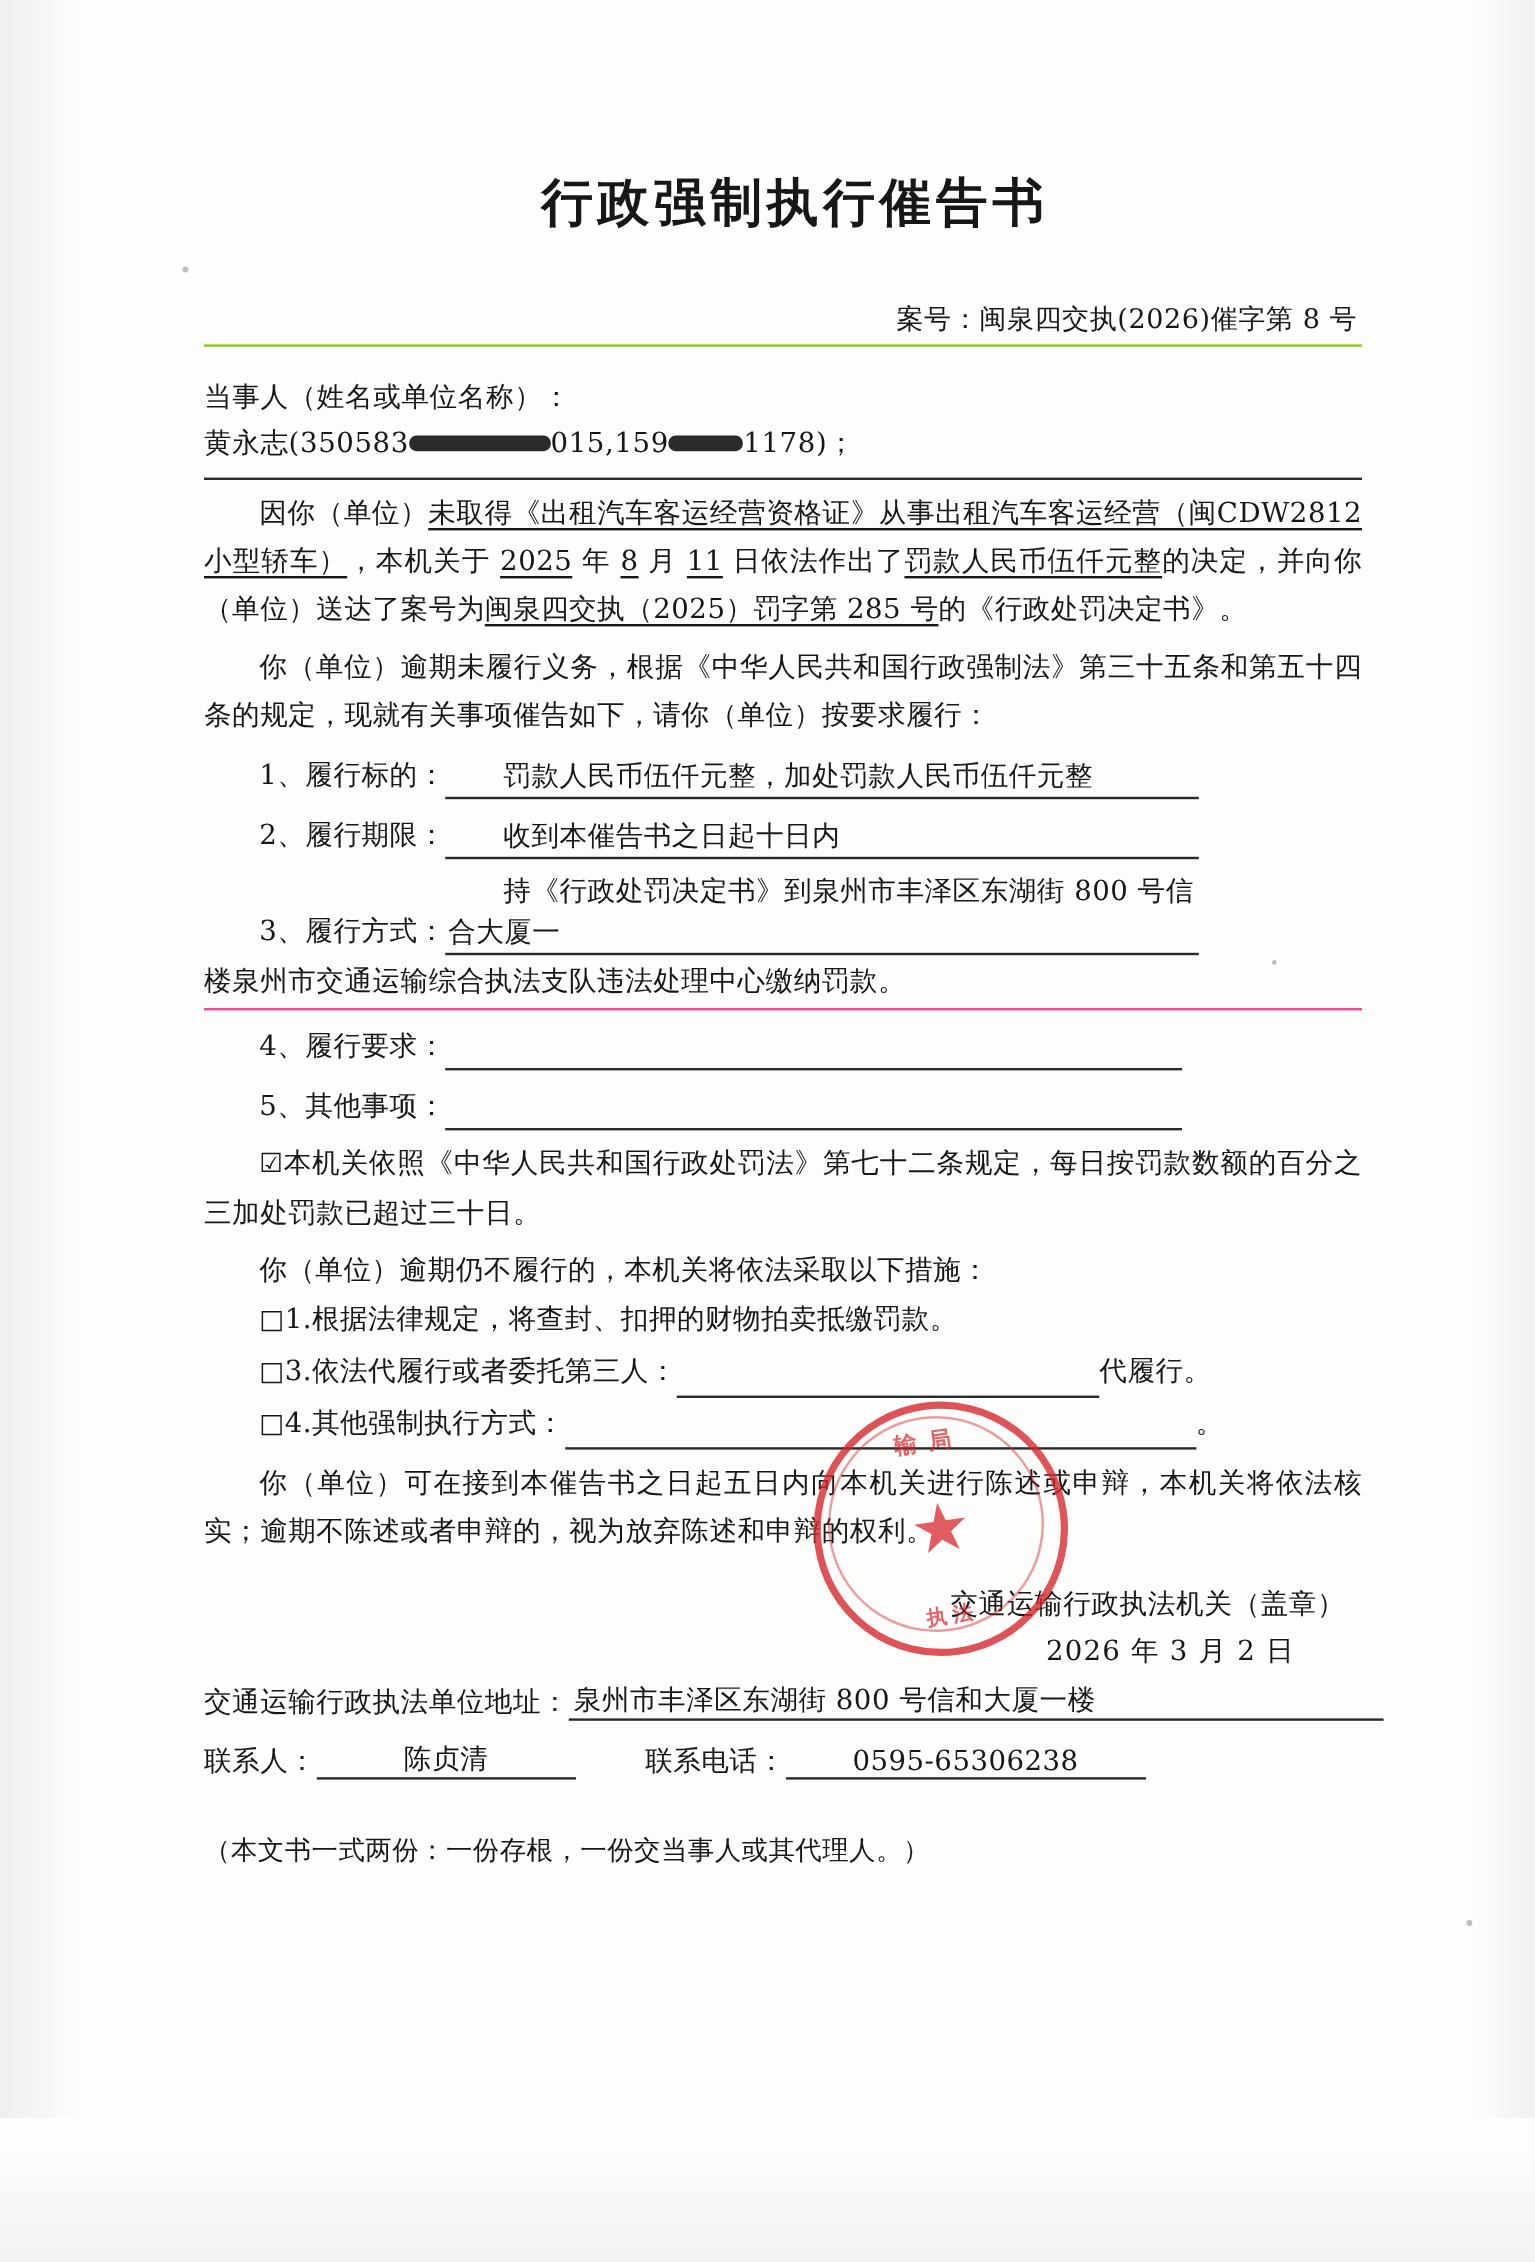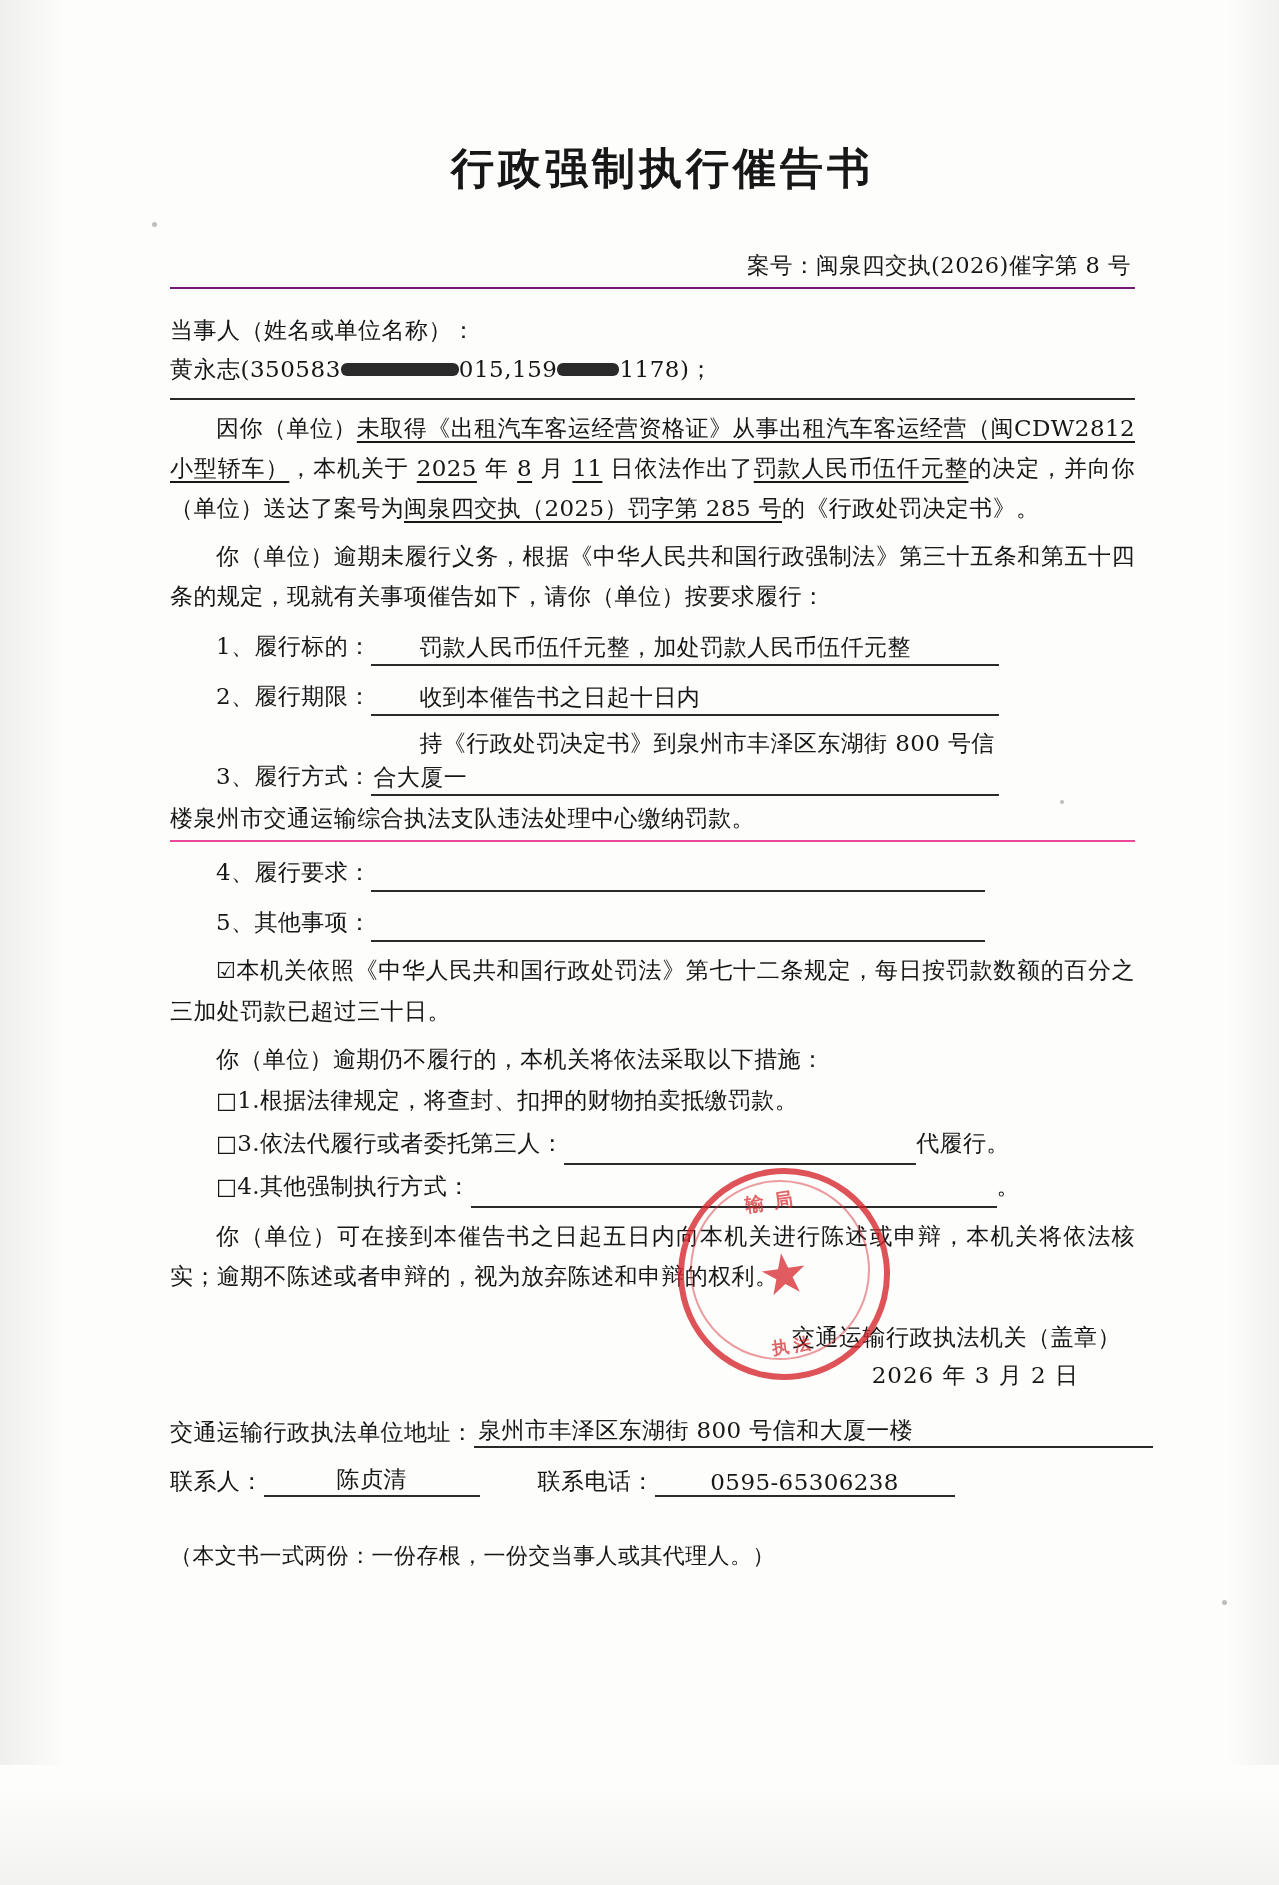--- a/index.html
+++ b/index.html
@@ -53,21 +53,21 @@
     letter-spacing: 4px;
     font-family: "DejaVu Serif", "Liberation Serif", serif;
     margin: 0 0 10px 0;
     padding-left: 20px;
   }
 
   .case-no-row {
     margin-top: 52px;
     text-align: right;
     font-size: 22.5px;
-    border-bottom: 2px solid #701a75;
+    border-bottom: 2px solid #84cc16;
     padding-bottom: 6px;
     padding-right: 4px;
     letter-spacing: 0.5px;
   }
 
   .party-label {
     margin-top: 26px;
     font-size: 23px;
     letter-spacing: 0.5px;
   }
@@ -157,21 +157,21 @@
     letter-spacing: 0.5px;
   }
   .sign-date {
     text-align: right;
     font-size: 23px;
     padding-right: 56px;
     letter-spacing: 1px;
   }
 
   .addr-row {
-    margin-top: 24px;
+    margin-top: 10px;
     font-size: 23px;
     letter-spacing: 0.4px;
     white-space: nowrap;
   }
   .addr-row .fill-addr {
     display: inline-block;
     border-bottom: 2px solid #2a2a2a;
     width: 675px;
     vertical-align: bottom;
     padding-left: 4px;

